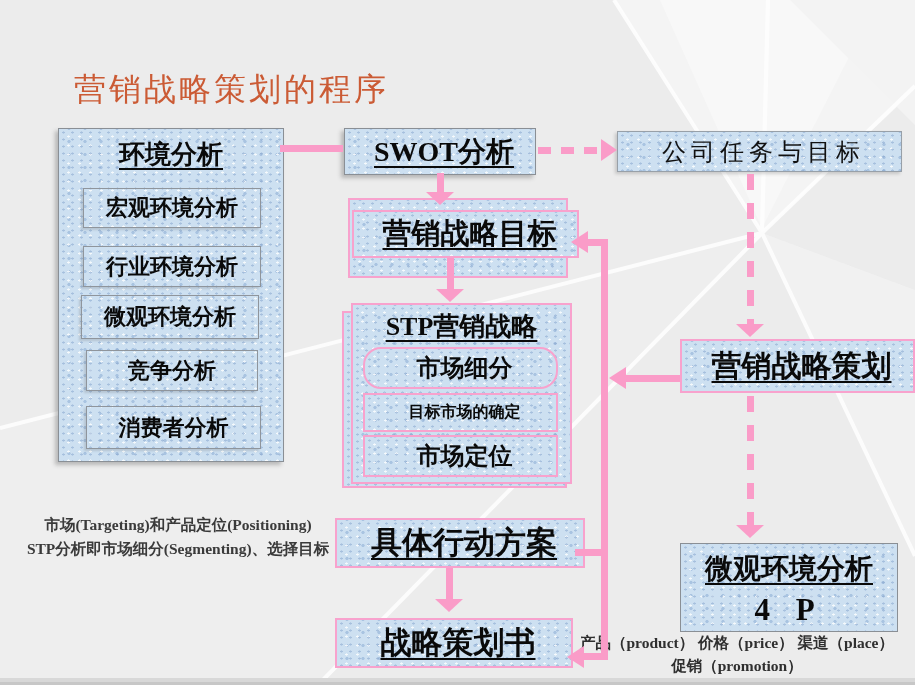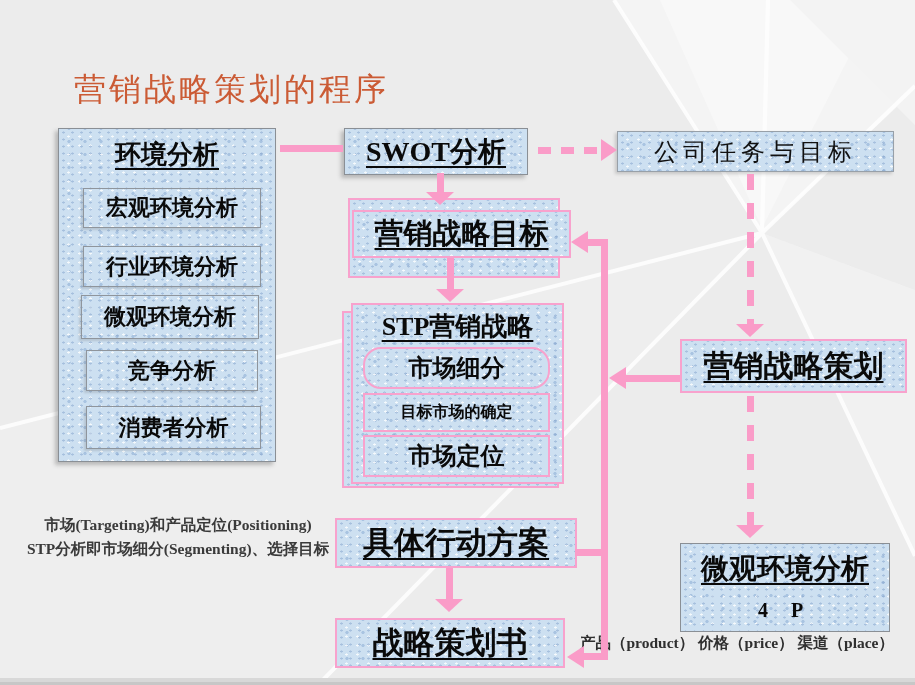--- a/index.html
+++ b/index.html
@@ -11,20 +11,21 @@
   #bg{position:absolute;left:0;top:0;z-index:0;}
   
   .tex{
     background-color:#cde0f1;
     background-image:
       radial-gradient(rgba(135,165,205,.55) 1px, transparent 1.7px),
       radial-gradient(rgba(255,255,255,.8) 1px, transparent 1.6px),
       radial-gradient(rgba(110,150,200,.38) 1.3px, transparent 2.1px);
     background-size:9px 7px,11px 9px,16px 13px;
     background-position:0 0,4px 3px,2px 6px;
+    padding-left:8px;
   }
   .abs{position:absolute;}
   .plainb{border:1px solid #8a8f95;box-shadow:-3px 3px 4px rgba(60,60,60,.30);}
   .pinkb{border:2px solid #f8a2cd;}
   .ctr{display:flex;align-items:center;justify-content:center;text-align:center;}
   .ul{text-decoration:underline;text-underline-offset:5px;text-decoration-thickness:2px;}
   .cjk{color:#0a0a0a;font-weight:bold;}
   .arrow{position:absolute;z-index:6;}
   .shaft{background:#fa9cc8;}
   .hdash{background:repeating-linear-gradient(90deg,#fa9cc8 0 13px,transparent 13px 23px);}
@@ -86,30 +87,31 @@
   </div>
 
   <div class="abs tex pinkb ctr cjk ul" style="left:335px;top:518px;width:238px;height:46px;font-size:31px;z-index:2;">具体行动方案</div>
 
   <div class="abs tex pinkb ctr cjk ul" style="left:335px;top:618px;width:226px;height:46px;font-size:31px;z-index:2;">战略策划书</div>
 
   <div class="abs tex pinkb ctr cjk ul" style="left:680px;top:339px;width:223px;height:50px;font-size:30px;z-index:2;">营销战略策划</div>
 
   <div class="abs tex" style="left:680px;top:543px;width:208px;height:87px;border:1px solid #8a8f95;z-index:2;">
     <div class="ctr cjk ul" style="position:absolute;left:0;top:8px;width:100%;height:34px;font-size:28px;">微观环境分析</div>
-    <div class="ctr cjk" style="position:absolute;left:0;top:52px;width:100%;height:28px;font-size:20px;letter-spacing:9px;">4 P</div>
+    <div class="ctr cjk" style="position:absolute;left:0;top:52px;width:100%;height:28px;font-size:31px;letter-spacing:9px;">4 P</div>
   </div>
 
   <div class="abs note" style="left:8px;top:513px;width:340px;font-size:15.5px;line-height:1.55;z-index:2;">
     <div>市场(Targeting)和产品定位(Positioning)</div>
     <div>STP分析即市场细分(Segmenting)、选择目标</div>
   </div>
 
   <div class="abs note" style="left:562px;top:631px;width:350px;font-size:15.5px;line-height:1.5;color:#2f2f2f;z-index:2;">
     <div>产品（product） 价格（price） 渠道（place）</div>
+    <div>促销（promotion）</div>
   </div>
 
   <div class="arrow shaft" style="left:280px;top:145px;width:63px;height:7px;"></div>
 
   <div class="arrow hdash" style="left:538px;top:147px;width:63px;height:7px;"></div>
   <div class="arrow tri tri-right" style="left:601px;top:139px;"></div>
 
   <div class="arrow shaft" style="left:437px;top:173px;width:7px;height:19px;"></div>
   <div class="arrow tri tri-down" style="left:426px;top:192px;"></div>
 

